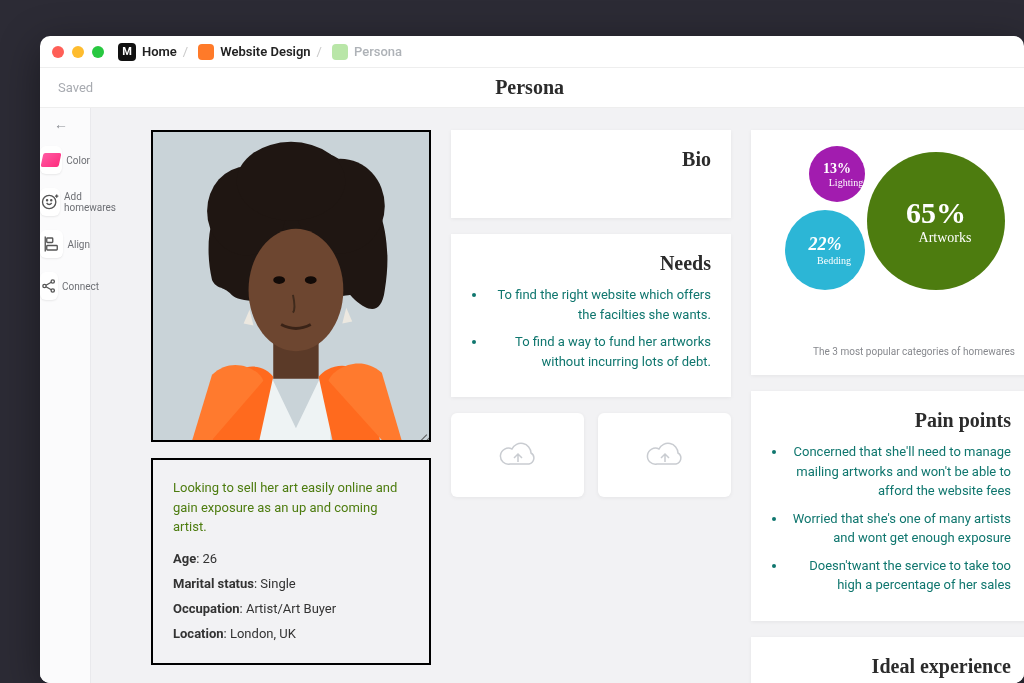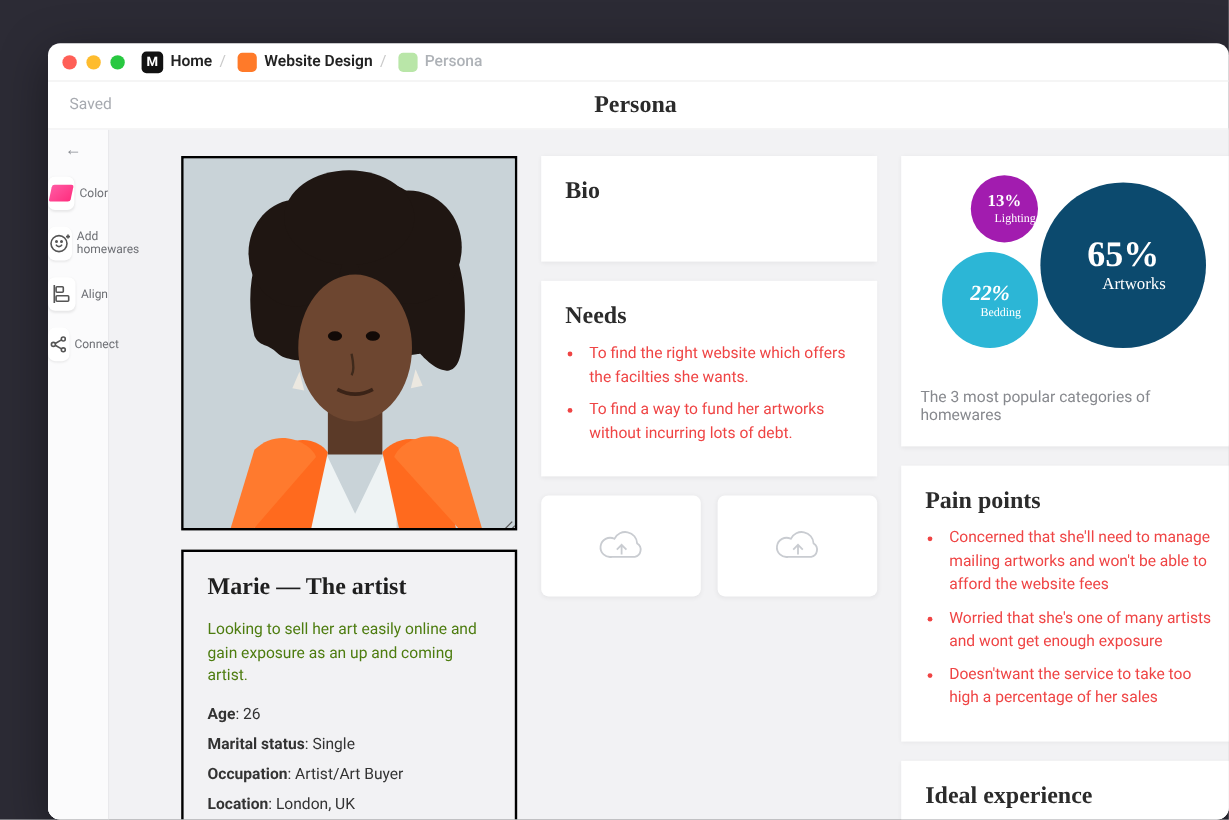--- a/index.html
+++ b/index.html
@@ -92,24 +92,25 @@
     grid-auto-rows: min-content;
     column-gap: 20px;
     align-content: start;
   }
 
   .card {
     background: #fff;
     border-radius: 0;
     box-shadow: 0 1px 4px rgba(0,0,0,0.06);
     padding: 18px 20px;
+    text-align: right;
   }
   .card h2 { font-family: Georgia, "Times New Roman", serif; font-size: 20px; color: #2b2b2b; font-weight: 700; }
   .card ul { list-style: disc; padding-left: 16px; margin-top: 10px; }
-  .card li { font-size: 13px; color: #ef4444; line-height: 1.5; margin-bottom: 8px; padding-left: 4px; }
+  .card li { font-size: 13px; color: #0f766e; line-height: 1.5; margin-bottom: 8px; padding-left: 4px; }
 
   
   .col1 { display:flex; flex-direction:column; gap: 16px; }
   .photo-frame {
     width: 280px; height: 312px;
     border: 2px solid #000;
     background: #cfd7dc;
     position: relative;
     overflow:hidden;
   }
@@ -146,24 +147,24 @@
   .col3 { display:flex; flex-direction:column; gap: 16px; }
   .chart { padding: 14px 16px 18px; }
   .chart .bubbles { position:relative; height: 180px; }
   .bubble { position:absolute; border-radius:50%; color:#fff; display:flex; flex-direction:column; align-items:center; justify-content:center; font-family: Georgia, serif; }
   .bubble .pct { font-weight:700; }
   .bubble .lbl { font-size:10px;padding-left:18px; }
   .b1 { width:56px; height:56px; background:#a21caf; left:42px; top:2px; }
   .b1 .pct { font-size:14px; }
   .b2 { width:80px; height:80px; background:#2cb6d6; left:18px; top:66px; }
   .b2 .pct { font-size:18px;font-style:italic; }
-  .b3 { width:138px; height:138px; background:#0c4a6e; left:100px; top:8px; }
+  .b3 { width:138px; height:138px; background:#4d7c0f; left:100px; top:8px; }
   .b3 .pct { font-size:30px; }
   .b3 .lbl { font-size:14px; }
-  .chart .caption { font-size:13px; color:#87898e; }
+  .chart .caption { font-size:10px; color:#87898e; margin-top: 22px; }
 
   .pain h2, .ideal h2 { margin-bottom: 4px; }
   .ideal { padding-bottom: 6px; }
 </style>
 </head>
 <body>
 
 <div class="window">
 
   <div class="titlebar">
@@ -271,21 +272,20 @@
 
             <path d="M60 312 L75 250 C95 230 115 238 122 248 L108 312 Z" fill="#ff6a1e"></path>
             <path d="M230 312 L218 250 C198 228 176 238 168 248 L182 312 Z" fill="#ff6a1e"></path>
             <path d="M112 252 L60 312 L40 312 L60 246 C80 226 108 240 112 252Z" fill="#ff7a2e"></path>
             <path d="M178 252 L232 312 L252 312 L232 244 C210 224 182 240 178 252Z" fill="#ff7a2e"></path>
           </svg>
           <span class="resize-handle"></span>
         </div>
 
         <div class="details">
-          <h3>Marie — The artist</h3>
           <p class="tag">Looking to sell her art easily online and gain exposure as an up and coming artist.</p>
           <div class="row"><b>Age</b><span>: 26</span></div>
           <div class="row"><b>Marital status</b><span>: Single</span></div>
           <div class="row"><b>Occupation</b><span>: Artist/Art Buyer</span></div>
           <div class="row"><b>Location</b><span>: London, UK</span></div>
         </div>
       </div>
 
       <div class="col2">
         <div class="card bio">

